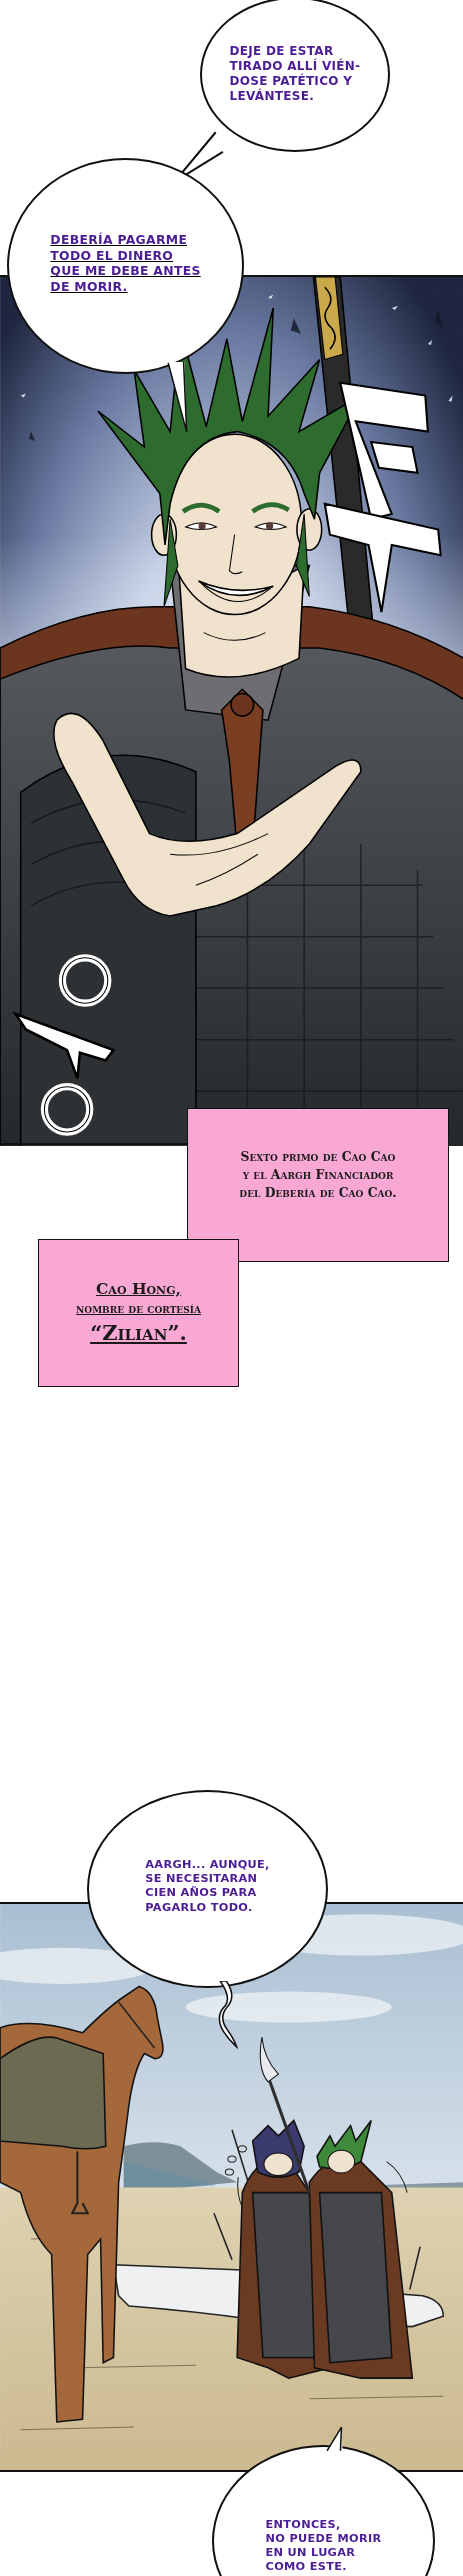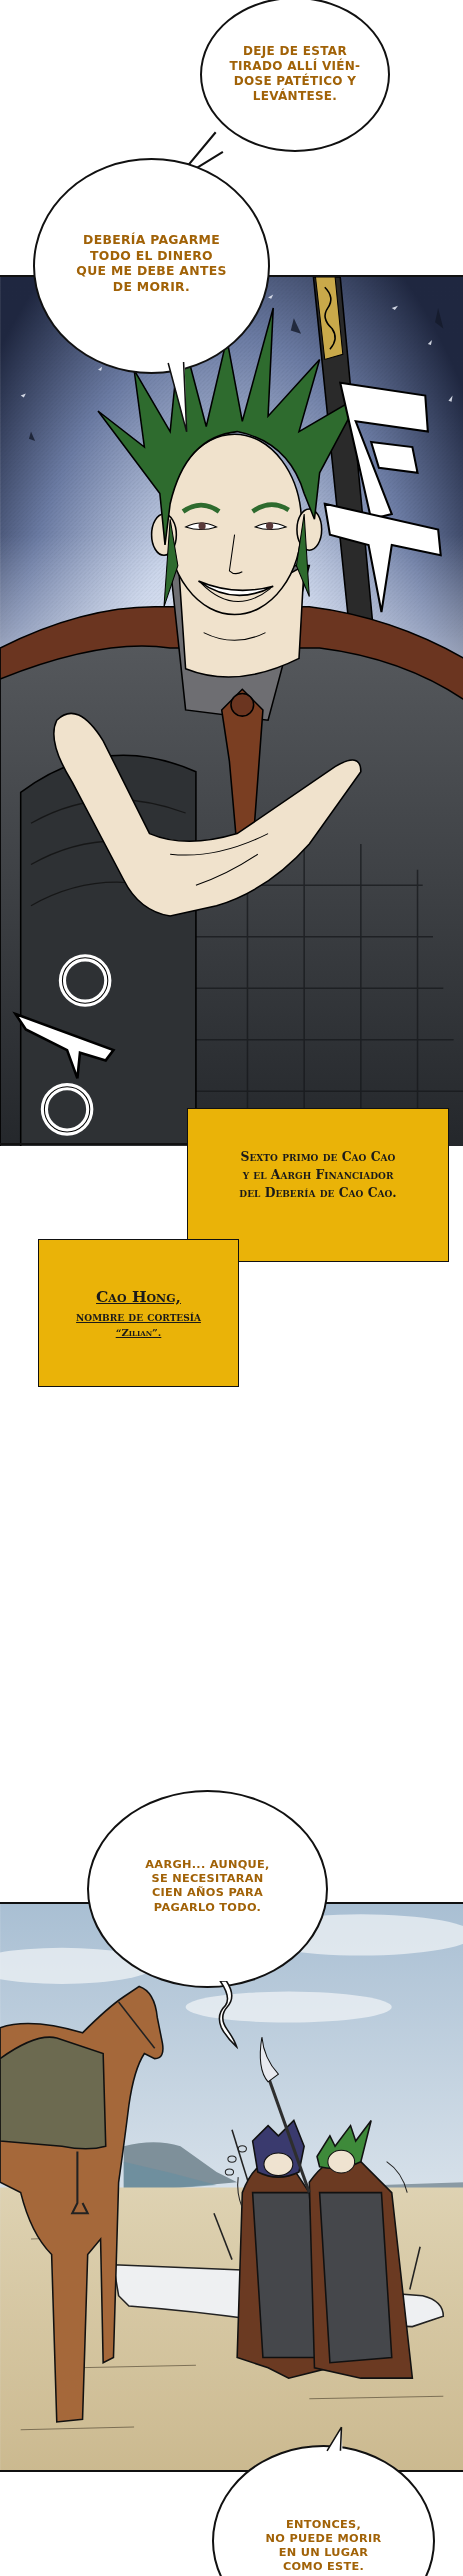--- a/index.html
+++ b/index.html
@@ -5,32 +5,32 @@
   html, body { margin: 0; padding: 0; background: #ffffff; }
   body { width: 464px; height: 2862px; position: relative; overflow: hidden; font-family: "DejaVu Sans", sans-serif; }
   .abs { position: absolute; }
 
   
   .bubble {
     position: absolute; background: #fff; border: 2.1px solid #111; border-radius: 50%;
     display: flex; align-items: center; justify-content: center; box-sizing: border-box; z-index: 5;
   }
   .bubble-text {
-    font-family: "DejaVu Sans", sans-serif; font-weight: bold; color: #a16207;
-    text-align: center; text-transform: uppercase; line-height: 1.25; letter-spacing: 0.3px;
+    font-family: "DejaVu Sans", sans-serif; font-weight: bold; color: #4c1d95;
+    text-align: left; text-transform: uppercase; line-height: 1.25; letter-spacing: 0.3px;
   }
   .bubble-text .ln { display: block; }
   .tail { position: absolute; z-index: 4; }
 
   
   .panel { position: absolute; left: 0; width: 464px; overflow: hidden; border-top: 2.1px solid #111; border-bottom: 2.1px solid #111; box-sizing: border-box; }
 
   
   .caption {
-    position: absolute; background: #eab308; border: 1.5px solid #111; box-sizing: border-box;
+    position: absolute; background: #f9a8d4; border: 1.5px solid #111; box-sizing: border-box;
     display: flex; align-items: center; justify-content: center; z-index: 6;
   }
   .caption-text {
     font-family: "DejaVu Serif", serif; font-variant: small-caps; font-weight: bold; color: #1a1a1a;
     text-align: center; line-height: 1.45;
   }
   .caption-text .ln { display: block; }
 </style>
 </head>
 <body>
@@ -41,21 +41,21 @@
     <span class="ln">tirado allí vién-</span>
     <span class="ln">dose patético y</span>
     <span class="ln">levántese.</span>
   </div>
 </div>
 
 <svg class="tail" style="left:155px; top:131px;" width="72" height="57" viewBox="0 0 140 110">
   <path d="M118 2 L38 98 L132 40" fill="#fff" stroke="#111" stroke-width="4" stroke-linejoin="miter"></path>
 </svg>
 
-<div class="bubble" style="left:33px; top:158px; width:237px; height:216px;">
+<div class="bubble" style="left:7px; top:158px; width:237px; height:216px;text-decoration:underline;">
   <div class="bubble-text" style="font-size:12.4px; margin-top:-5.2px;">
     <span class="ln">Debería pagarme</span>
     <span class="ln">todo el dinero</span>
     <span class="ln">que me debe antes</span>
     <span class="ln">de morir.</span>
   </div>
 </div>
 
 <svg class="tail" style="left:165px; top:361px; z-index:6;" width="31" height="77" viewBox="0 0 60 150">
   <path d="M6 2 L42 138 L38 2 Z" fill="#fff" stroke="none"></path>
@@ -196,21 +196,21 @@
     <span class="ln">Sexto primo de Cao Cao</span>
     <span class="ln">y el Aargh Financiador</span>
     <span class="ln">del Debería de Cao Cao.</span>
   </div>
 </div>
 
 <div class="caption" style="left:38px; top:1239px; width:201px; height:148px; z-index:7;">
   <div class="caption-text" style="font-size:12.4px;text-decoration:underline;">
     <span class="ln" style="font-size:15.5px;">Cao Hong,</span>
     <span class="ln">nombre de cortesía</span>
-    <span class="ln" style="font-size:10px;">“Zilian”.</span>
+    <span class="ln" style="font-size:21px;">“Zilian”.</span>
   </div>
 </div>
 
 <div class="bubble" style="left:87px; top:1790px; width:241px; height:198px;">
   <div class="bubble-text" style="font-size:11.3px; margin-top:-5.2px;">
     <span class="ln">Aargh... aunque,</span>
     <span class="ln">se necesitaran</span>
     <span class="ln">cien años para</span>
     <span class="ln">pagarlo todo.</span>
   </div>

